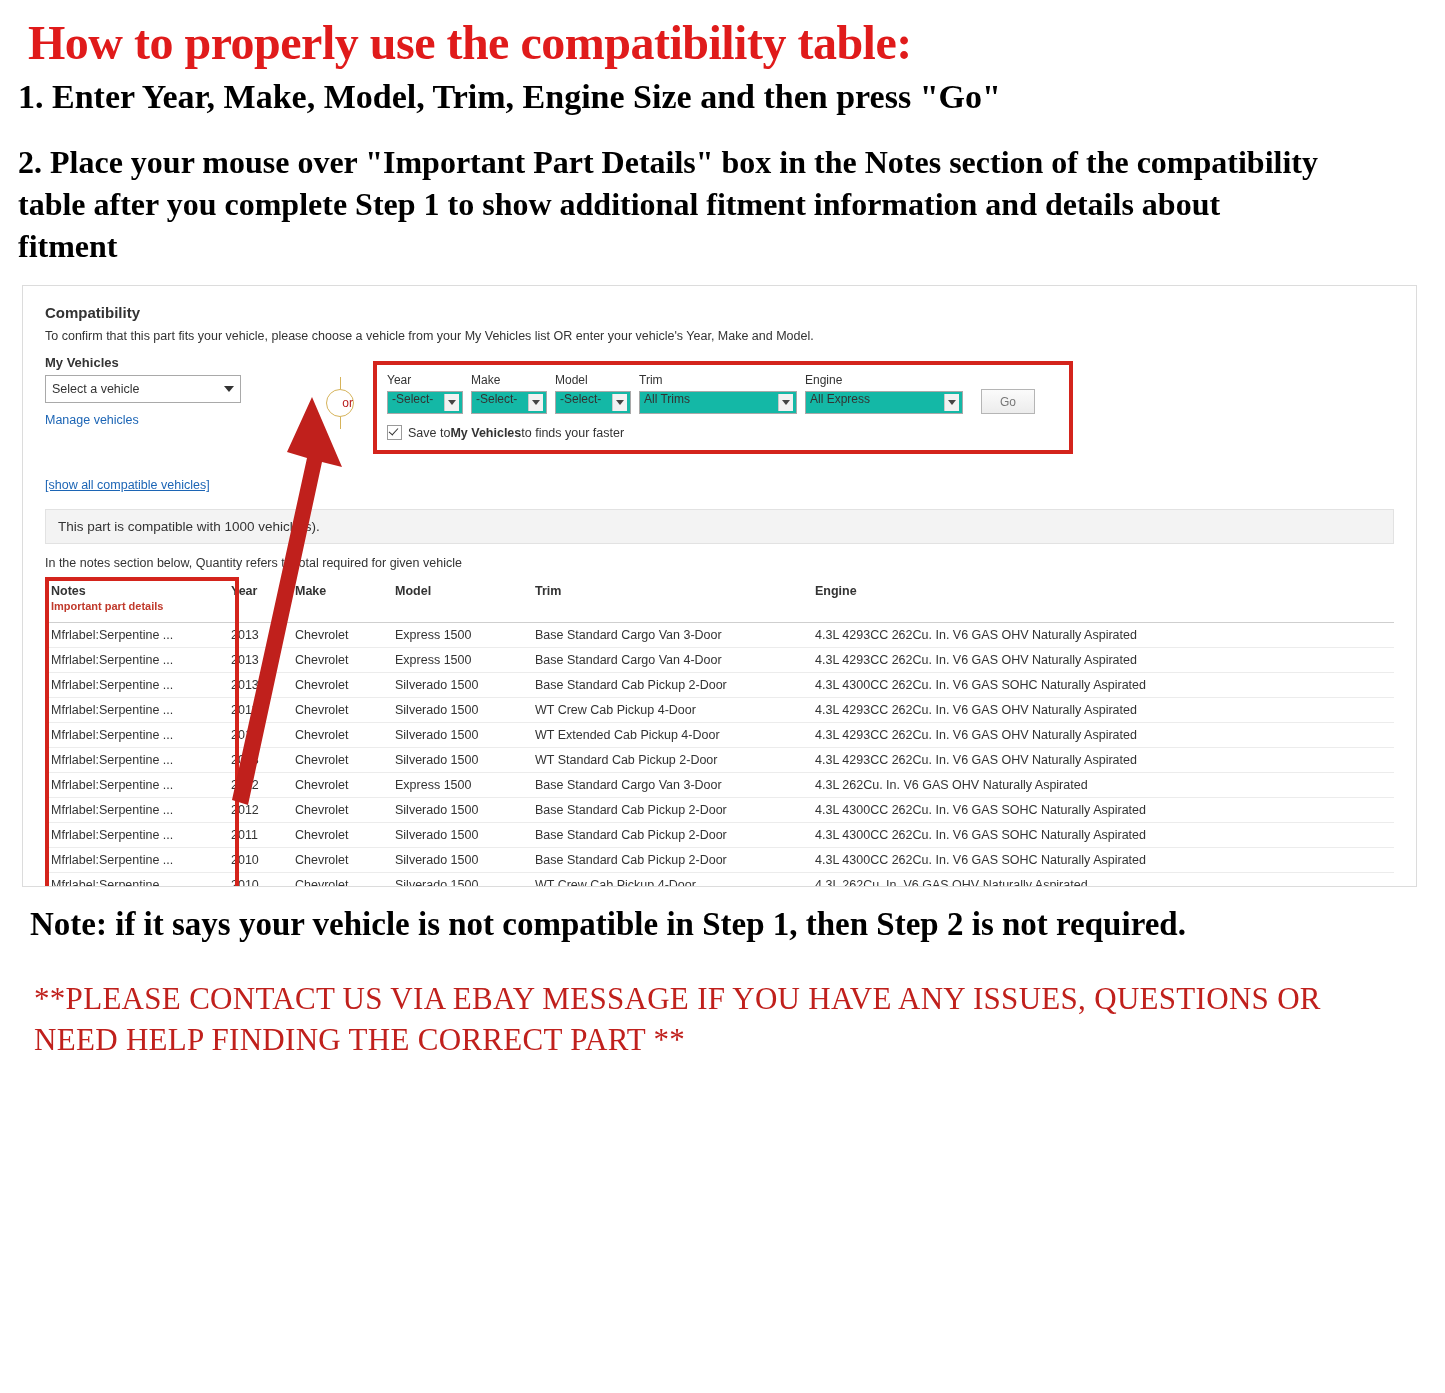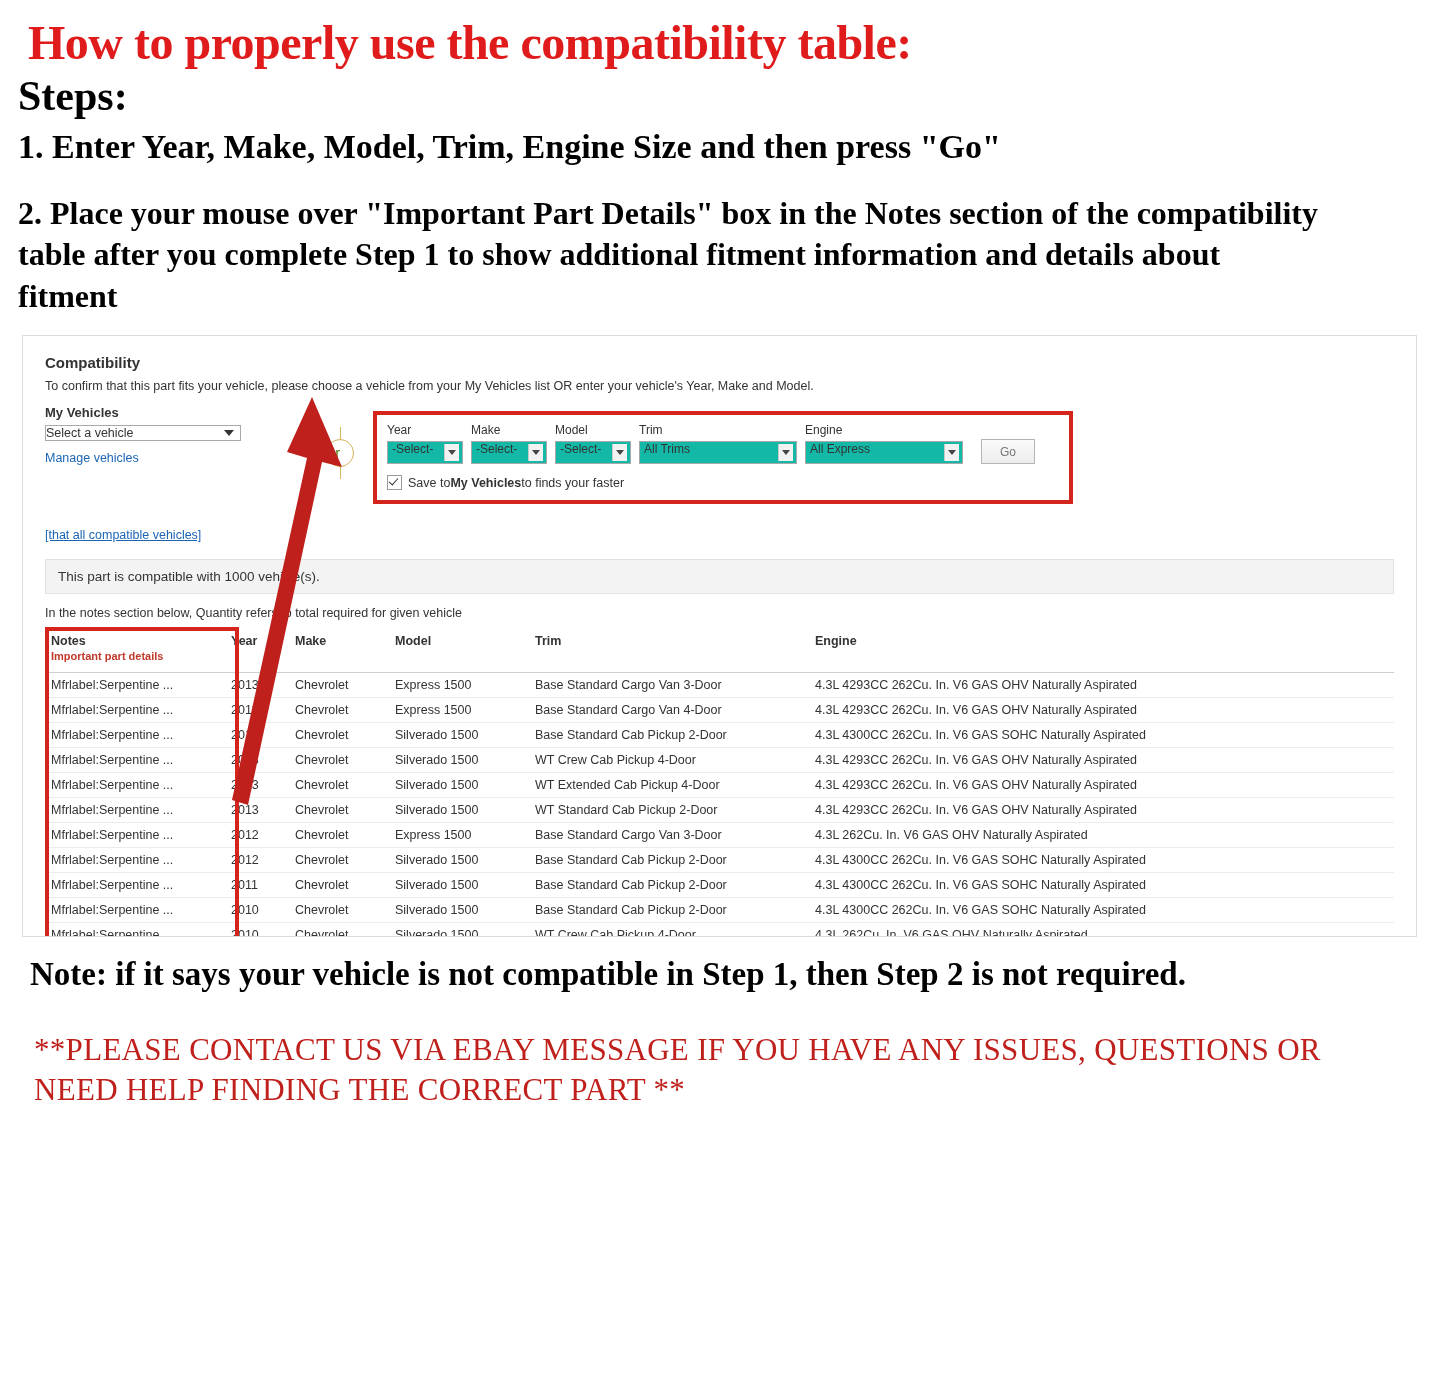--- a/index.html
+++ b/index.html
@@ -91,28 +91,29 @@
   }
   .myveh-label {
     font-size: 13px;
     font-weight: bold;
     color: #333;
     margin-bottom: 5px;
   }
   .select-box {
     position: relative;
     width: 196px;
-    height: 16px;
+    height: 28px;
     border: 1px solid #a9a9a9;
     background: #ffffff;
     font-size: 12.5px;
     color: #333;
     box-sizing: border-box;
     display: flex;
     align-items: center;
+    padding-left: 6px;
   }
   .select-arrow {
     position: absolute;
     right: 6px;
     top: 50%;
     transform: translateY(-50%);
     width: 0; height: 0;
     border-left: 5px solid transparent;
     border-right: 5px solid transparent;
     border-top: 6px solid #333;
@@ -134,24 +135,24 @@
   .or-badge {
     width: 46px;
     margin: 22px 10px 0 12px;
     text-align: center;
     position: relative;
   }
   .or-circle {
     width: 26px; height: 26px;
     border: 1px solid #d6b35a;
     border-radius: 50%;
-    color: #4d7c0f;
-    font-size: 15px;
+    color: #b91c1c;
+    font-size: 12px;
     line-height: 26px;
-    text-align: left;
+    text-align: right;
     margin: 0 auto;
     background: #fff;
   }
   .or-line-top, .or-line-bottom {
     width: 1px; height: 12px;
     background: #d6b35a;
     margin: 0 auto;
   }
 
   
@@ -330,21 +331,20 @@
     margin: 34px 110px 0 34px;
     letter-spacing: 0.3px;
   }
 </style>
 </head>
 <body>
 
 <div class="page">
 
   <h1 class="heading-red">How to properly use the compatibility table:</h1>
-  <h2 class="heading-steps">Steps:</h2>
   <p class="step-line">1. Enter Year, Make, Model, Trim, Engine Size and then press "Go"</p>
   <p class="step-two">2. Place your mouse over "Important Part Details" box in the Notes section of the compatibility table after you complete Step 1 to show additional fitment information and details about fitment</p>
 
   <div class="compat-panel">
     <div class="compat-title">Compatibility</div>
     <div class="compat-sub">To confirm that this part fits your vehicle, please choose a vehicle from your My Vehicles list OR enter your vehicle's Year, Make and Model.</div>
 
     <div class="compat-row">
       <div class="myveh">
         <div class="myveh-label">My Vehicles</div>
@@ -412,21 +412,21 @@
         </div>
         <div class="save-row">
           <span class="checkbox"></span>
           <span>Save to </span>
           <strong>My Vehicles</strong>
           <span> to finds your faster</span>
         </div>
       </div>
     </div>
 
-    <a class="link-bracket" href="#">[that all compatible vehicles]</a>
+    <a class="link-bracket" href="#">[show all compatible vehicles]</a>
 
     <div class="compat-count">This part is compatible with 1000 vehicle(s).</div>
     <div class="notes-hint">In the notes section below, Quantity refers to total required for given vehicle</div>
 
     <table class="compat">
       <thead>
         <tr>
           <th class="c-notes">
             <span>Notes</span>
             <span class="sub">Important part details</span>

